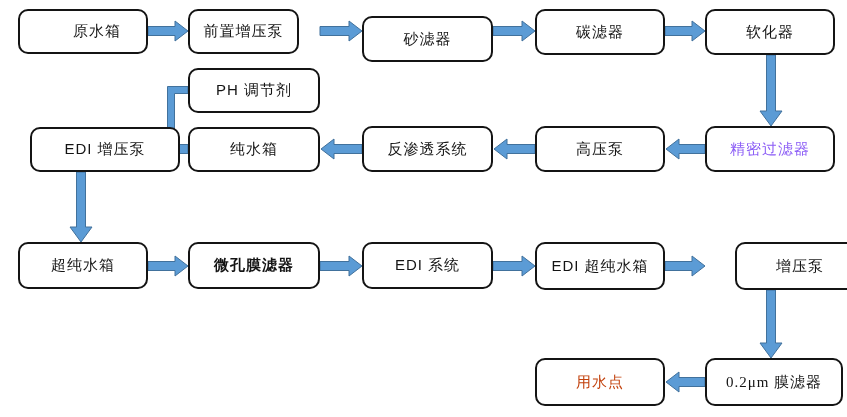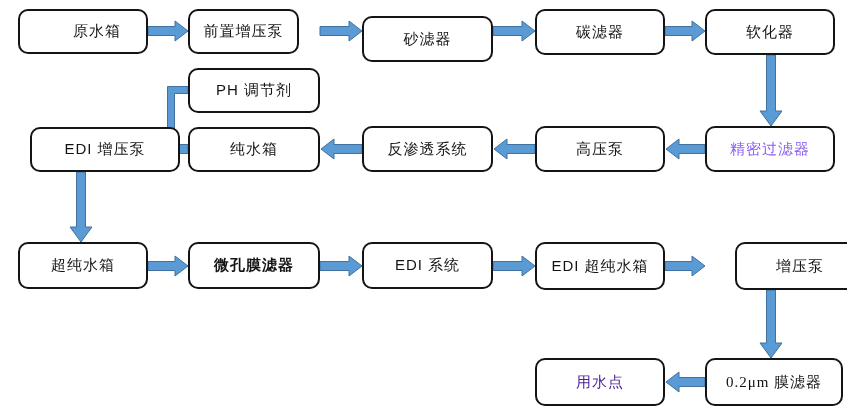--- a/index.html
+++ b/index.html
@@ -99,19 +99,19 @@
       <div class="node" style="left: 362px; top: 242px; width: 131px; height: 47px; border-color: rgb(20, 20, 20); background: rgb(255, 255, 255);">
         <span class="node-label" style="color: rgb(20, 20, 20);">EDI 系统</span>
       </div>
       <div class="node" style="left: 535px; top: 242px; width: 130px; height: 48px; border-color: rgb(20, 20, 20); background: rgb(255, 255, 255);">
         <span class="node-label" style="color: rgb(20, 20, 20);">EDI 超纯水箱</span>
       </div>
       <div class="node" style="left: 735px; top: 242px; width: 130px; height: 48px; border-color: rgb(20, 20, 20); background: rgb(255, 255, 255);">
         <span class="node-label" style="color: rgb(20, 20, 20);">增压泵</span>
       </div>
       <div class="node" style="left: 535px; top: 358px; width: 130px; height: 48px; border-color: rgb(20, 20, 20); background: rgb(255, 255, 255);">
-        <span class="node-label" style="color: #4c1d95;">用水点</span>
+        <span class="node-label" style="color: #c2410c;">用水点</span>
       </div>
       <div class="node" style="left: 705px; top: 358px; width: 138px; height: 48px; border-color: rgb(20, 20, 20); background: rgb(255, 255, 255); font-family: Liberation Serif, serif;">
         <span class="node-label" style="color: rgb(20, 20, 20);">0.2μm 膜滤器</span>
       </div>
     </div>
 </div>
 
 </body></html>

